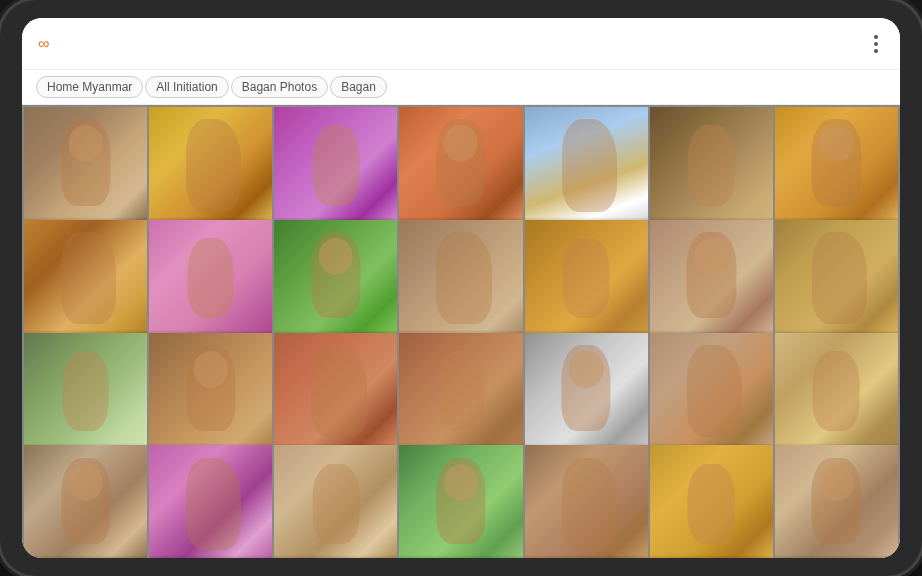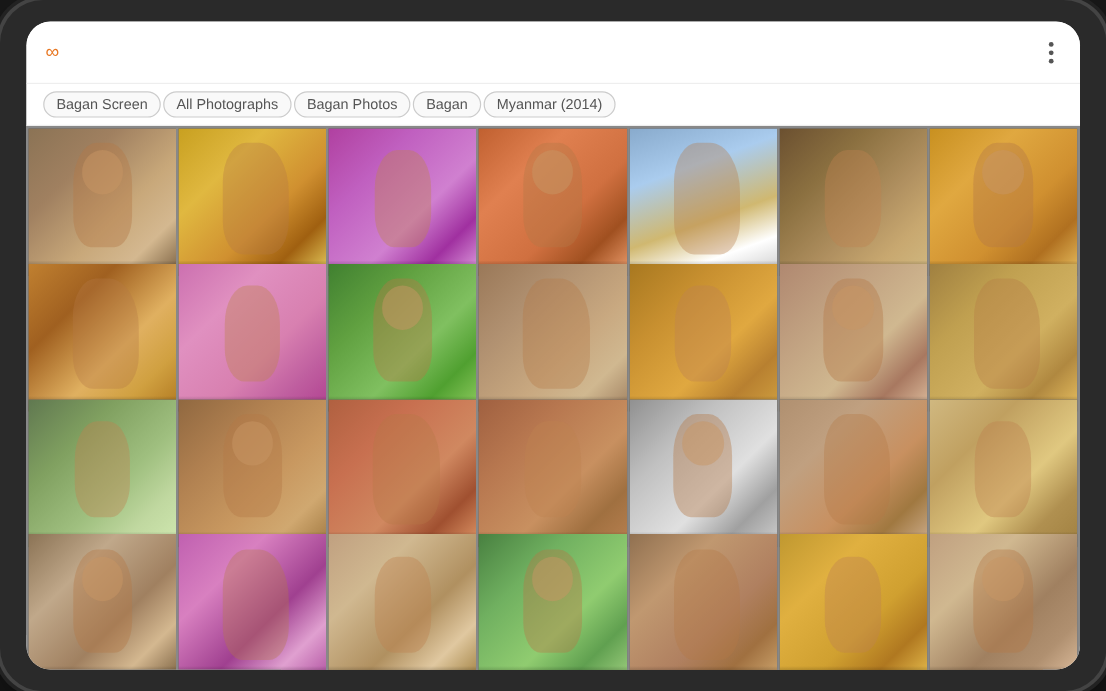--- a/index.html
+++ b/index.html
@@ -178,25 +178,24 @@
         <div class="header-subtitle"></div>
       </div>
       <div class="header-menu">
         <div class="menu-dot"></div>
         <div class="menu-dot"></div>
         <div class="menu-dot"></div>
       </div>
     </div>
 
     <div class="breadcrumb">
-      <span class="breadcrumb-item">Bagan Screen</span>
-      <span class="breadcrumb-item">All Photographs</span>
+      <span class="breadcrumb-item">Home Myanmar</span>
+      <span class="breadcrumb-item">All Initiation</span>
       <span class="breadcrumb-item">Bagan Photos</span>
       <span class="breadcrumb-item">Bagan</span>
-      <span class="breadcrumb-item">Myanmar (2014)</span>
     </div>
 
     <div class="photo-grid" id="photo-grid">
     <div class="photo-cell">
           <div class="photo-bg" style="background: linear-gradient(135deg, rgb(139, 115, 85) 0%, rgb(160, 128, 96) 30%, rgb(200, 168, 122) 60%, rgb(212, 184, 144) 80%, rgb(122, 96, 64) 100%); position: relative;">
             <div style="position:absolute;bottom:20%;left:50%;transform:translateX(-50%);width:40%;height:70%;background:rgba(180,120,70,0.4);border-radius:40% 40% 30% 30%;"></div>
        <div style="position:absolute;bottom:55%;left:50%;transform:translateX(-50%);width:28%;height:30%;background:rgba(200,150,100,0.5);border-radius:50%;"></div>
           </div>
           <div class="photo-label">Bagan</div>
         </div>

